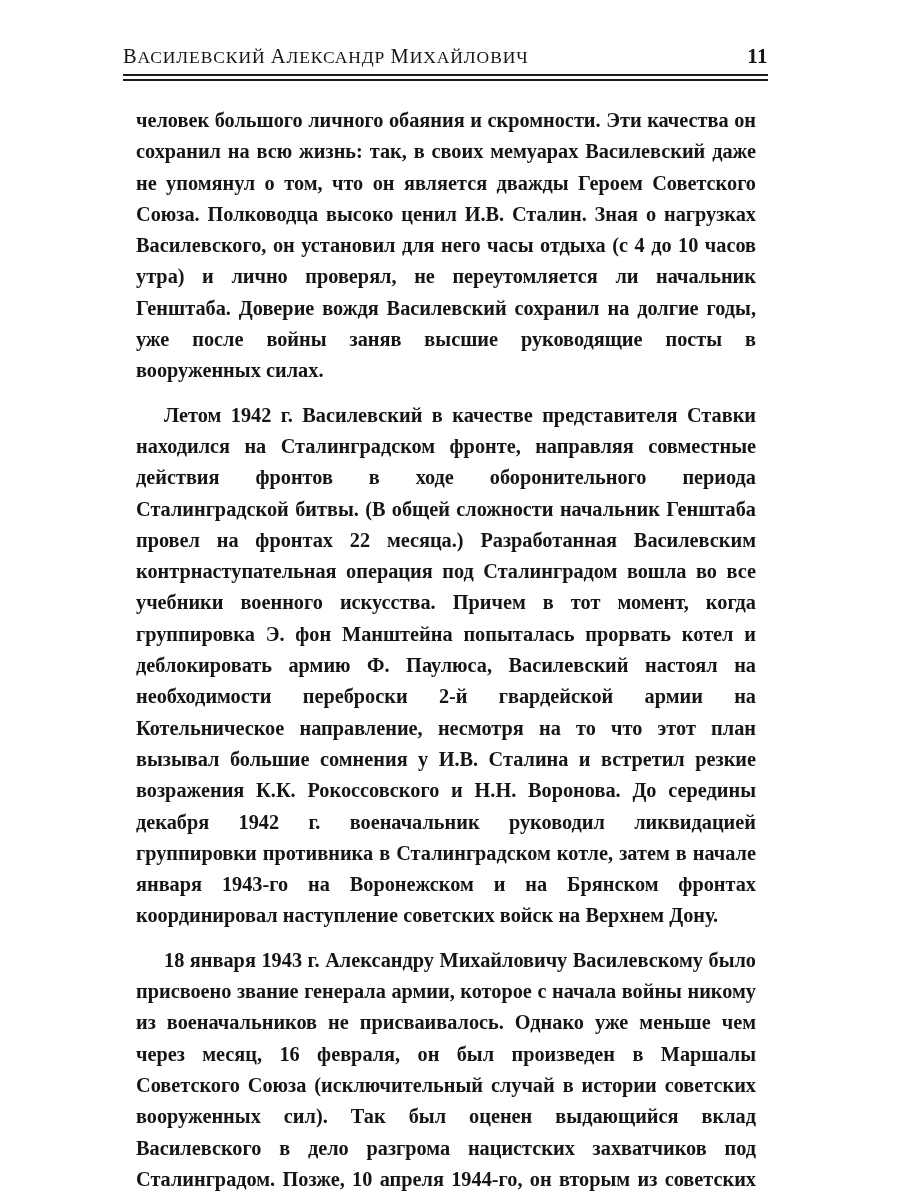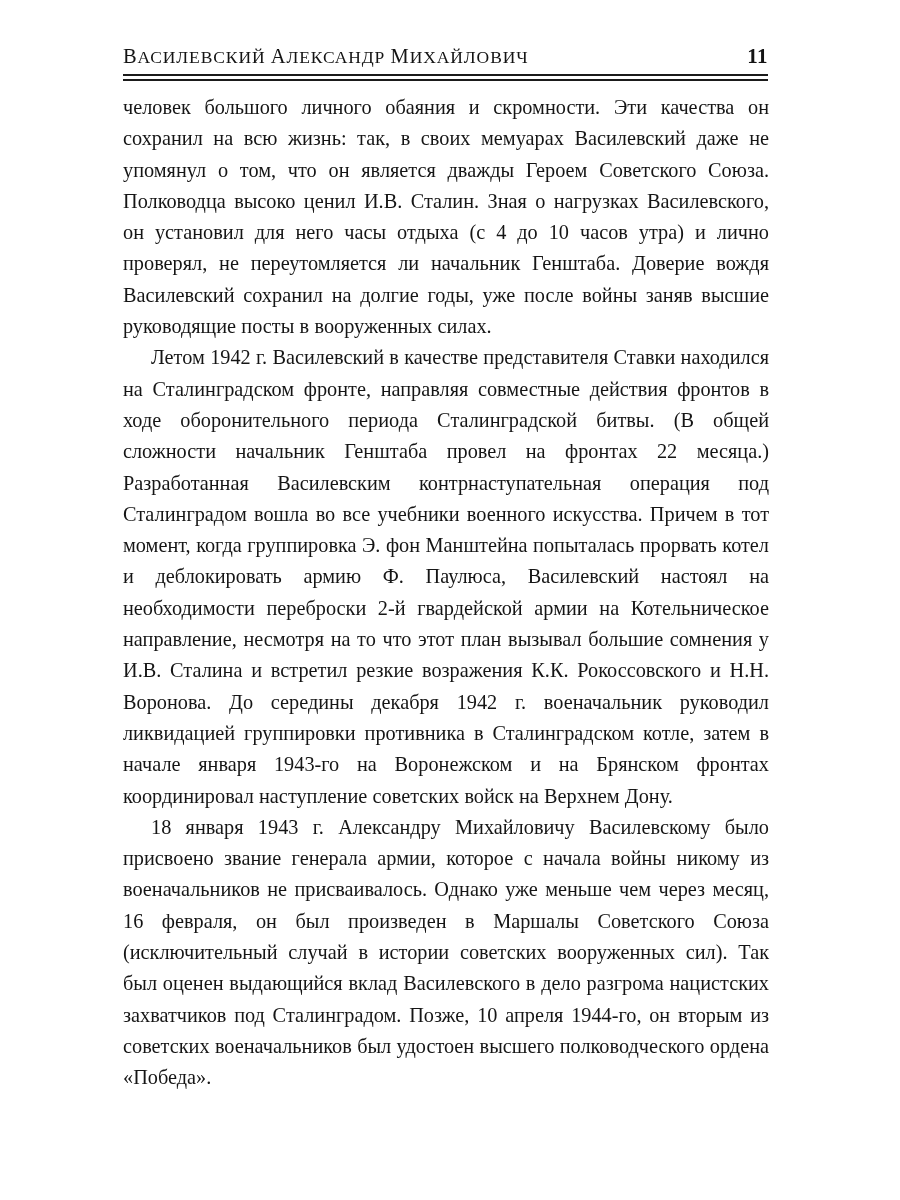--- a/index.html
+++ b/index.html
@@ -77,28 +77,29 @@
 
   
   .body-text {
     position: absolute;
     left: 123px;
     top: 92px;
     width: 646px;
   }
 
   .para {
-    margin: 0;
+    margin: 13px;
     font-size: 20.3px;
     line-height: 31.3px;
     text-align: justify;
     text-justify: inter-word;
     color: #151515;
     hyphens: manual;
     word-spacing: 0.2px;
+    font-weight: bold;
   }
 
   .para.indented {
     text-indent: 28px;
   }
 
   
 </style>
 </head>
 <body>

